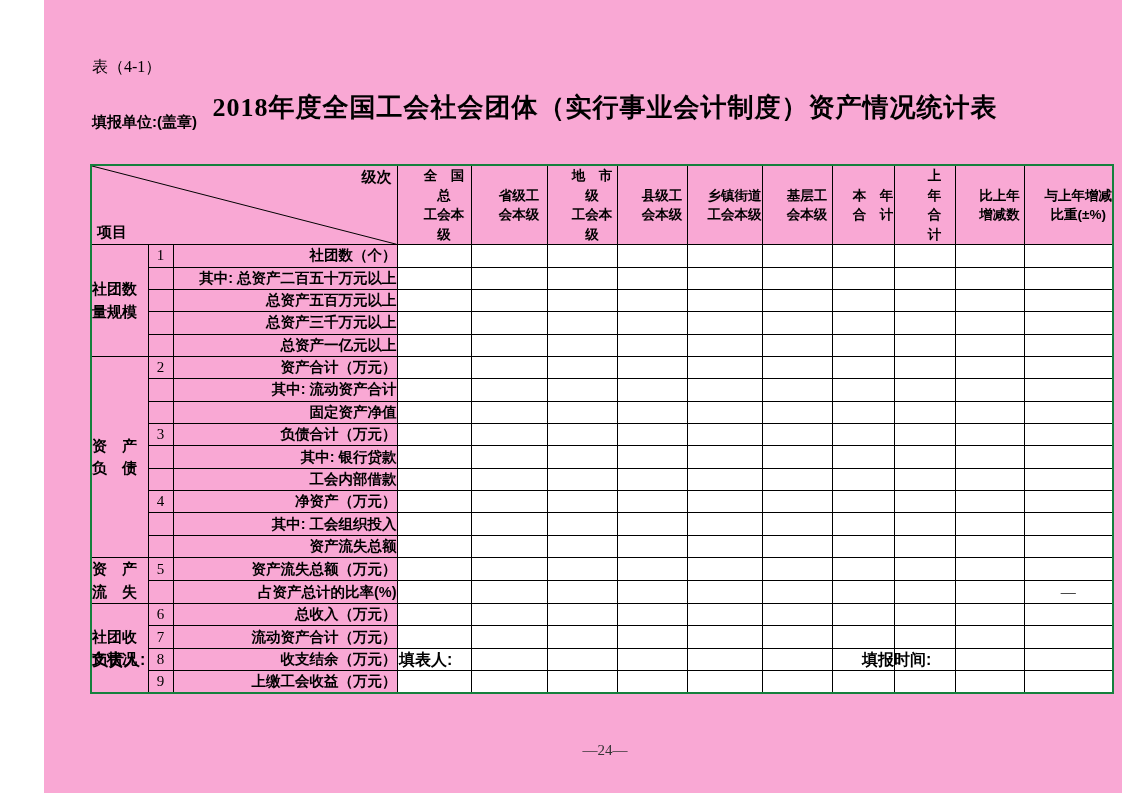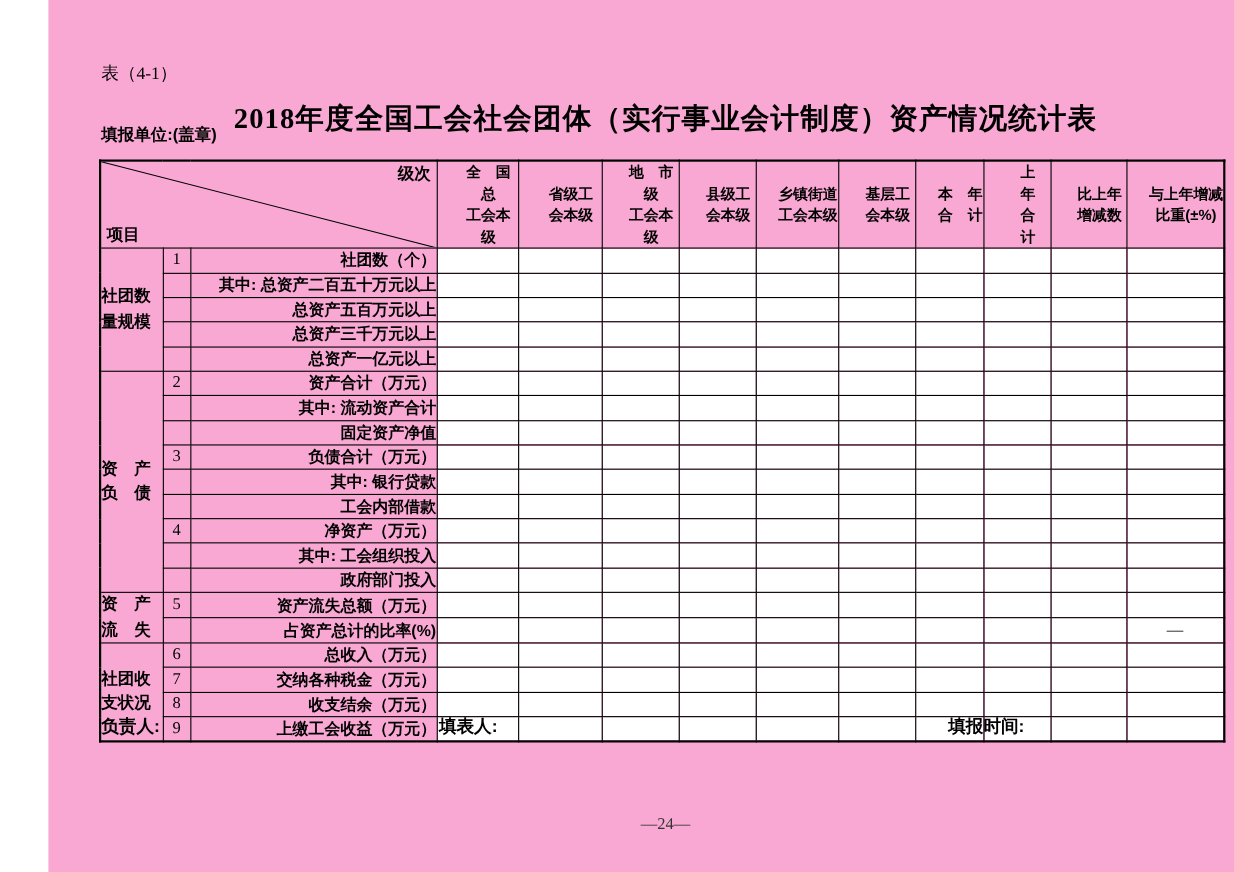--- a/index.html
+++ b/index.html
@@ -4,22 +4,22 @@
 <style>
   html,body{margin:0;padding:0;background:#fff;}
   .sheet{position:relative;width:1122px;height:793px;background:#f9a8d4;color:#000;
          font-family:"Liberation Sans",sans-serif;overflow:hidden;margin-left:44px;}
 
   .tbl-label{position:absolute;left:48px;top:57px;font:16px "Liberation Serif",serif;}
   .doc-title{position:absolute;left:0;top:90px;width:1122px;text-align:center;
              font:bold 26px "Liberation Serif",serif;letter-spacing:1px;}
   .unit-label{position:absolute;left:48px;top:113px;font:bold 15px "Liberation Sans",sans-serif;}
 
-  table.stat{position:absolute;left:46px;top:145px;width:1022px;
-             border-collapse:collapse;table-layout:fixed;border:2px solid #000000;}
+  table.stat{position:absolute;left:46px;top:164px;width:1022px;
+             border-collapse:collapse;table-layout:fixed;border:2px solid #15803d;}
   table.stat td,table.stat th{border:1px solid #000;padding:0;overflow:hidden;}
 
   tr.head{height:40px;}
   tr.head th{font:bold 13.5px/1.45 "Liberation Sans",sans-serif;white-space:pre-line;
              text-align:center;vertical-align:middle;padding-left:20px;}
   tr.r{height:22.35px;}
 
   td.corner{position:relative;vertical-align:middle;}
   .corner .diag{position:absolute;inset:0;width:100%;height:100%;}
   .corner .lvl{position:absolute;top:2px;right:5px;font:bold 15px "Liberation Sans",sans-serif;}
@@ -278,21 +278,21 @@
           <td class="d"></td>
           <td class="d"></td>
           <td class="d"></td>
           <td class="d"></td>
           <td class="d"></td>
           <td class="d"></td>
           <td class="d"></td>
         </tr>
     <tr class="r">
       <td class="n"></td>
-      <td class="i ind">政府部门投入</td>
+      <td class="i ind">资产流失总额</td>
     <td class="d"></td>
           <td class="d"></td>
           <td class="d"></td>
           <td class="d"></td>
           <td class="d"></td>
           <td class="d"></td>
           <td class="d"></td>
           <td class="d"></td>
           <td class="d"></td>
           <td class="d"></td>
@@ -340,21 +340,21 @@
           <td class="d"></td>
           <td class="d"></td>
           <td class="d"></td>
           <td class="d"></td>
           <td class="d"></td>
           <td class="d"></td>
           <td class="d"></td>
         </tr>
     <tr class="r">
       <td class="n">7</td>
-      <td class="i">交纳各种税金（万元）</td>
+      <td class="i">流动资产合计（万元）</td>
     <td class="d"></td>
           <td class="d"></td>
           <td class="d"></td>
           <td class="d"></td>
           <td class="d"></td>
           <td class="d"></td>
           <td class="d"></td>
           <td class="d"></td>
           <td class="d"></td>
           <td class="d"></td>

